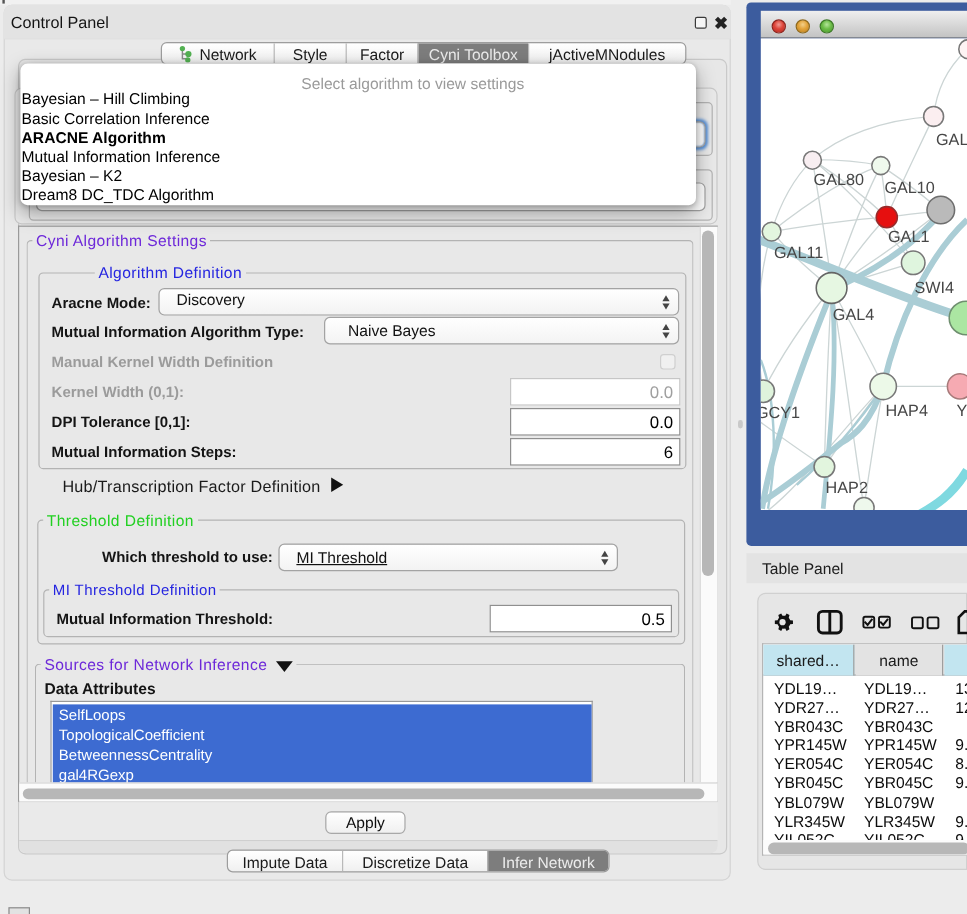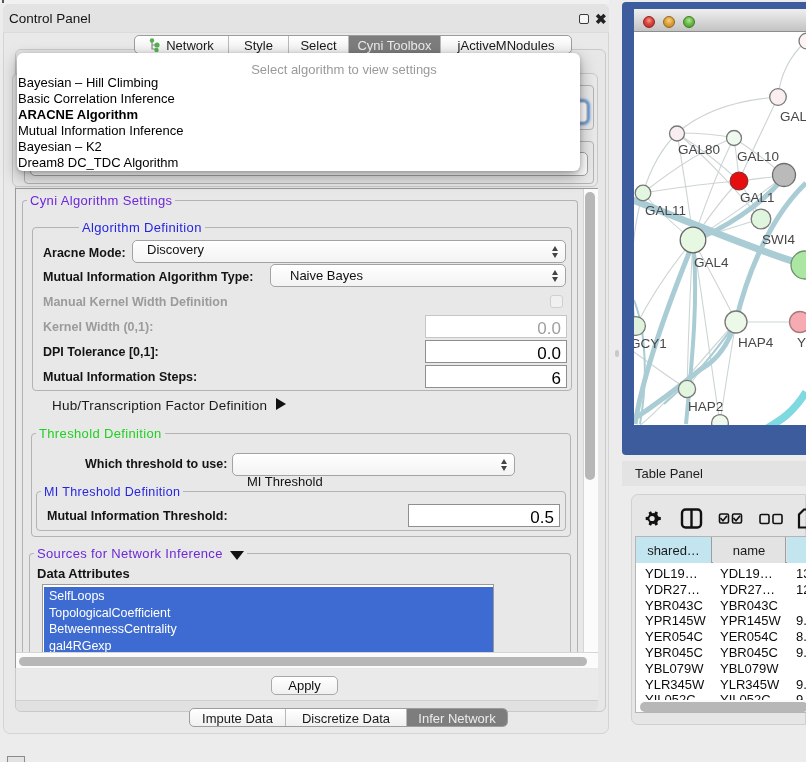--- a/index.html
+++ b/index.html
@@ -29,21 +29,21 @@
 .gtitle { position:absolute; font-size:13px; color:#6d28d9; background:#e8e8e8; padding:0 3px; white-space:nowrap; letter-spacing:0.35px; }
 
 .lbl { position:absolute; font-size:12.5px; font-weight:bold; color:#141414; white-space:nowrap; }
 .lbl.dis { color:#9b9b9b; }
 
 .combo { position:absolute; background:linear-gradient(#ffffff,#f3f3f3); border:1px solid #a3a3a3; border-radius:5px; font-size:13px; color:#111; }
 .combo .ar { position:absolute; right:6px; top:50%; width:7px; height:14px; margin-top:-7px; }
 .combo .ar:before { content:""; position:absolute; left:0; top:1px; border-left:3.5px solid transparent; border-right:3.5px solid transparent; border-bottom:5px solid #444; }
 .combo .ar:after { content:""; position:absolute; left:0; bottom:1px; border-left:3.5px solid transparent; border-right:3.5px solid transparent; border-top:5px solid #444; }
 
-.field { position:absolute; background:#fff; border:1px solid #8f8f8f; font-size:17px; color:#000; text-align:right; padding:3px 5px 0 0; }
+.field { position:absolute; background:#fff; border:1px solid #8f8f8f; font-size:14px; color:#000; text-align:right; padding:3px 5px 0 0; }
 .field.dis { border:1px solid #c6c6c6; color:#9f9f9f; }
 
 
 .sbthumb { position:absolute; background:#b7b7b7; border-radius:6px; }
 </style>
 </head>
 <body>
 <div id="page">
 
   <div class="abs" style="left:0;top:0;width:609px;height:4px;background:#f1f1f1;"></div>
@@ -65,21 +65,21 @@
   <div class="abs" style="left:30px;top:152px;width:558px;height:24px;background:#fff;border:1px solid #a3a3a3;border-radius:5px;"></div>
 
   <div class="abs seg" style="left:90px;top:35px;">
     <div class="tb" id="tb-network" style="width:93px;"><svg width="13" height="14" viewBox="0 0 13 14" style="margin-right:4px;">
           <path d="M3,3 v8 h3 M3,7 h3" fill="none" stroke="#8a8a8a" stroke-width="1.2"></path>
           <circle cx="3" cy="2.5" r="2.2" fill="#53b152"></circle>
           <circle cx="8" cy="7" r="2.6" fill="#53b152"></circle>
           <circle cx="7.5" cy="12" r="2.2" fill="#53b152"></circle>
         </svg>Network</div>
     <div class="tb" style="width:60px;">Style</div>
-    <div class="tb" style="width:60px;">Select</div>
+    <div class="tb" style="width:60px;">Factor</div>
     <div class="tb sel" style="width:92px;">Cyni Toolbox</div>
     <div class="tb" style="width:131px;">jActiveMNodules</div>
   </div>
 
   <div class="abs" id="scrollpane" style="left:15px;top:188px;width:583px;height:480px;background:#e8e8e8;border:1px solid #9a9a9a;border-right:1px solid #aaa;"></div>
 
   <div class="abs" id="settings" style="left:0;top:0;width:806px;height:762px;pointer-events:none;">
 
     <div class="abs gbox" style="left:22px;top:200px;width:556px;height:462px;border-bottom:none;border-radius:4px 4px 0 0;"></div>
     <div class="gtitle" style="left:27px;top:193px;">Cyni Algorithm Settings</div>
@@ -112,21 +112,21 @@
     <div class="field" style="left:425px;top:365px;width:142px;height:23px;">6</div>
 
     <div class="lbl" style="left:52px;top:398px;font-size:13.5px;font-weight:normal;letter-spacing:0.2px;color:#1a1a1a;">Hub/Transcription Factor Definition</div>
     <div class="abs" style="left:276px;top:398px;width:0;height:0;border-top:6.5px solid transparent;border-bottom:6.5px solid transparent;border-left:10px solid #111;"></div>
 
     <div class="abs gbox" style="left:31px;top:433px;width:540px;height:104px;"></div>
     <div class="gtitle" style="left:36px;top:426px;color:#21d021;">Threshold Definition</div>
 
     <div class="lbl" style="left:85px;top:457px;">Which threshold to use:</div>
     <div class="combo" style="left:232px;top:453px;width:283px;height:23px;">
-        <span style="position:absolute;left:14px;top:20px;">MI Threshold</span>
+        <span style="position:absolute;left:14px;top:3px;text-decoration:underline;">MI Threshold</span>
         <span class="ar"></span>
       </div>
 
     <div class="abs gbox" style="left:36px;top:491px;width:530px;height:40px;"></div>
     <div class="gtitle" style="left:41px;top:485px;color:#2525e0;font-size:12.5px;">MI Threshold Definition</div>
 
     <div class="lbl" style="left:47px;top:509px;">Mutual Information Threshold:</div>
     <div class="field" style="left:408px;top:504px;width:152px;height:23px;">0.5</div>
 
     <div class="abs gbox" style="left:29px;top:553px;width:542px;height:109px;border-bottom:none;"></div>

